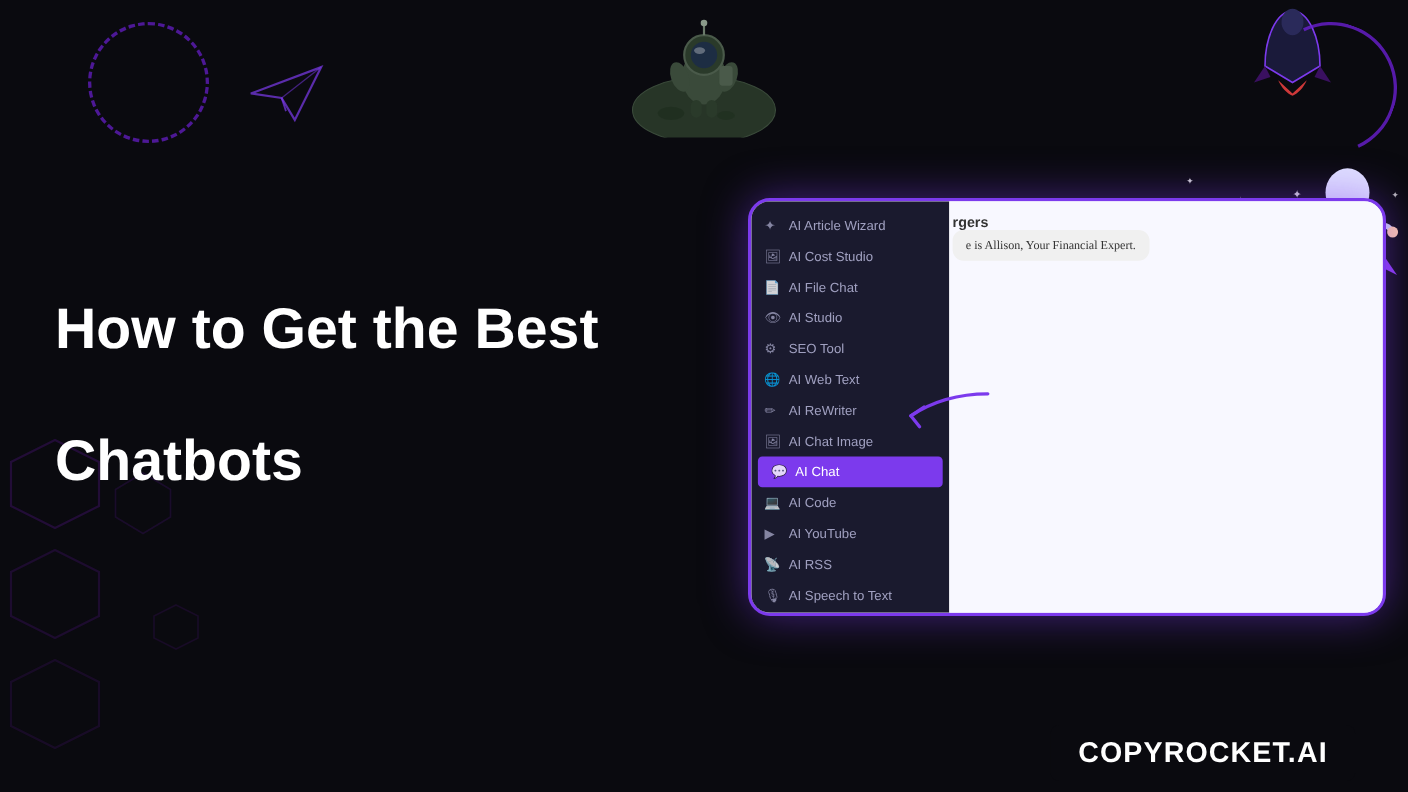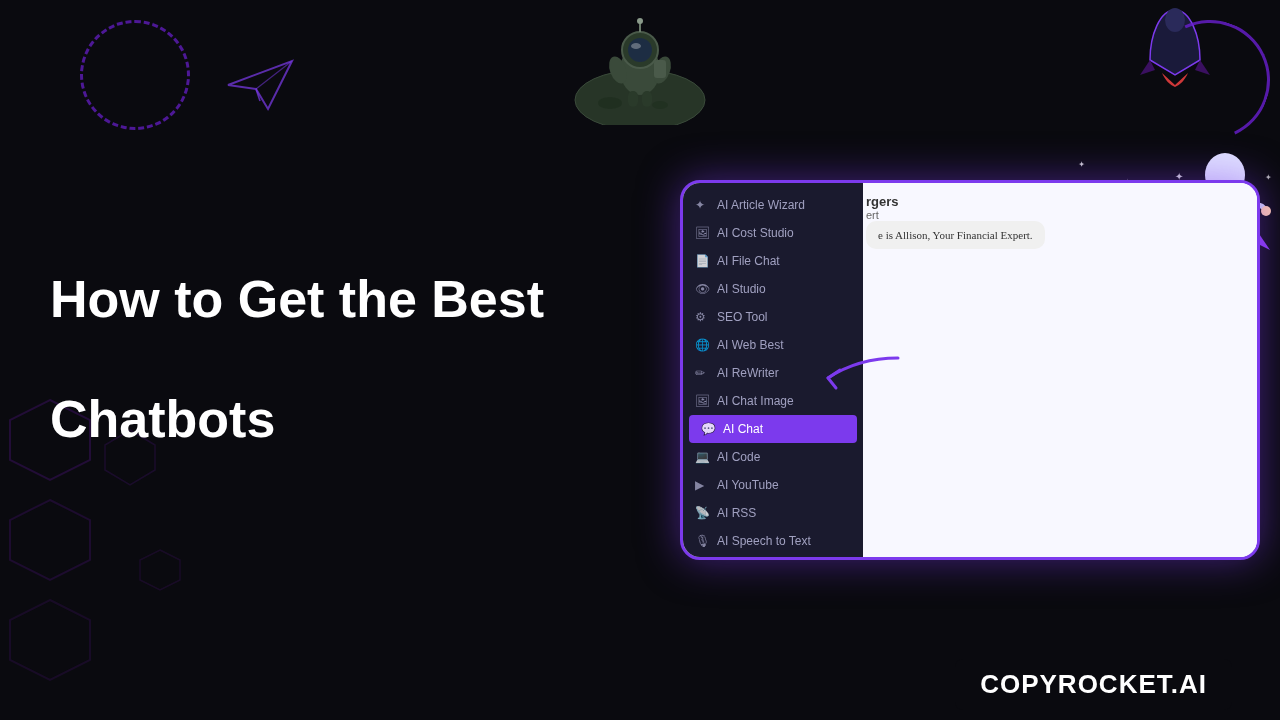--- a/index.html
+++ b/index.html
@@ -354,21 +354,21 @@
       <div class="panel-sidebar-item">
         <span class="item-icon">👁</span>
         <span>AI Studio</span>
       </div>
       <div class="panel-sidebar-item">
         <span class="item-icon">⚙</span>
         <span>SEO Tool</span>
       </div>
       <div class="panel-sidebar-item">
         <span class="item-icon">🌐</span>
-        <span>AI Web Best</span>
+        <span>AI Web Text</span>
       </div>
       <div class="panel-sidebar-item">
         <span class="item-icon">✏</span>
         <span>AI ReWriter</span>
       </div>
       <div class="panel-sidebar-item">
         <span class="item-icon">🖼</span>
         <span>AI Chat Image</span>
       </div>
       <div class="panel-sidebar-item active">
@@ -394,21 +394,20 @@
       <div class="panel-sidebar-item">
         
         
       </div>
 
     </div>
 
     <div class="panel-content">
       <div style="margin-top:8px;">
         <div class="panel-header-text">rgers</div>
-        <div class="panel-sub-text">ert</div>
       </div>
       <div class="chat-bubble">
         <span>e is Allison, Your Financial Expert.</span>
       </div>
 
       
       <svg style="position:absolute; left:-55px; top:155px; width:100px; height:60px;" viewBox="0 0 100 60">
         <path d="M90 20 Q50 20 20 40" stroke="#7c3aed" stroke-width="3" fill="none" stroke-linecap="round"></path>
         <path d="M20 40 L32 32 M20 40 L28 50" stroke="#7c3aed" stroke-width="3" stroke-linecap="round"></path>
       </svg>

